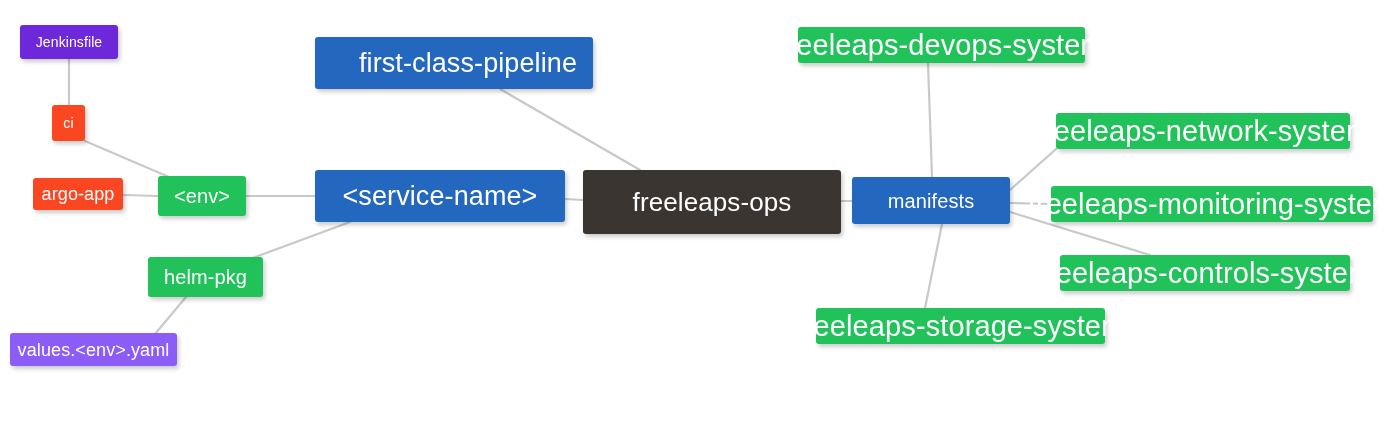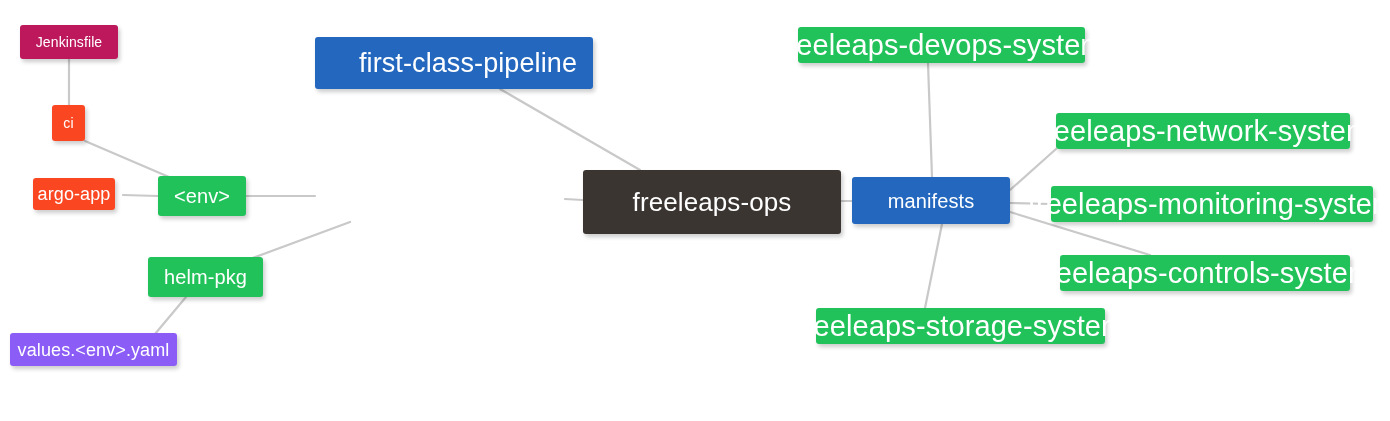--- a/index.html
+++ b/index.html
@@ -51,21 +51,21 @@
   .tier-root   { font-size: 26px; }
   .tier-big    { font-size: 27px; }
   .tier-mid    { font-size: 20px; }
   .tier-sys    { font-size: 29px; }
   .tier-small  { font-size: 18px; }
   .tier-tiny   { font-size: 14px; }
 
   
   .n-jenkinsfile        { left: 20px;   top: 25px;  width: 98px;  height: 34px;  }
   .n-ci                 { left: 52px;   top: 105px; width: 33px;  height: 36px;  }
-  .n-argo-app           { left: 33px;   top: 178px; width: 82px;  height: 32px;  }
+  .n-argo-app           { left: 33px;   top: 178px; width: 90px;  height: 32px;  }
   .n-env                { left: 158px;  top: 176px; width: 88px;  height: 40px;  }
   .n-helm-pkg           { left: 148px;  top: 257px; width: 115px; height: 40px;  }
   .n-values             { left: 10px;   top: 333px; width: 167px; height: 33px;  }
   .n-first-class        { left: 315px;  top: 37px;  width: 278px; height: 52px; padding-left: 40px;  }
   .n-service-name       { left: 315px;  top: 170px; width: 250px; height: 52px;  }
   .n-root               { left: 583px;  top: 170px; width: 258px; height: 64px;  }
   .n-manifests          { left: 852px;  top: 177px; width: 158px; height: 47px;  }
   .n-devops             { left: 798px;  top: 27px;  width: 287px; height: 36px;  }
   .n-network            { left: 1056px; top: 113px; width: 294px; height: 36px;  }
   .n-monitoring         { left: 1051px; top: 186px; width: 322px; height: 36px;  }
@@ -103,21 +103,21 @@
       <path d="M 1010 190 L 1056 149" stroke="#c9c9c9"></path>
 
       <path d="M 1010 203 L 1051 204" stroke="#c9c9c9"></path>
 
       <path d="M 1010 212 L 1150 255" stroke="#c9c9c9"></path>
 
       <path d="M 942 224 L 925 308" stroke="#c9c9c9"></path>
     </g>
   </svg>
 
-  <div class="node n-jenkinsfile tier-tiny" style="background: #be185d; text-align: center;">
+  <div class="node n-jenkinsfile tier-tiny" style="background: #6d28d9; text-align: center;">
     <span class="node-label">Jenkinsfile</span>
   </div>
 
   <div class="node n-ci tier-tiny" style="background: rgb(251, 71, 33);">
     <span class="node-label">ci</span>
   </div>
 
   <div class="node n-argo-app tier-small" style="background: rgb(251, 71, 33);">
     <span class="node-label">argo-app</span>
   </div>
@@ -131,20 +131,23 @@
   </div>
 
   <div class="node n-values tier-small" style="background: #8b5cf6;">
     <span class="node-label">values.&lt;env&gt;.yaml</span>
   </div>
 
   <div class="node n-first-class tier-big" style="background: rgb(35, 103, 190);">
     <span class="node-label">first-class-pipeline</span>
   </div>
 
+  <div class="node n-service-name tier-big" style="background: rgb(35, 103, 190);">
+    <span class="node-label">&lt;service-name&gt;</span>
+  </div>
 
   <div class="node n-root tier-root" style="background: rgb(59, 53, 50);">
     <span class="node-label">freeleaps-ops</span>
   </div>
 
   <div class="node n-manifests tier-mid" style="background: rgb(35, 103, 190);">
     <span class="node-label">manifests</span>
   </div>
 
   <div class="node n-devops tier-sys" style="background: rgb(34, 194, 91);">

